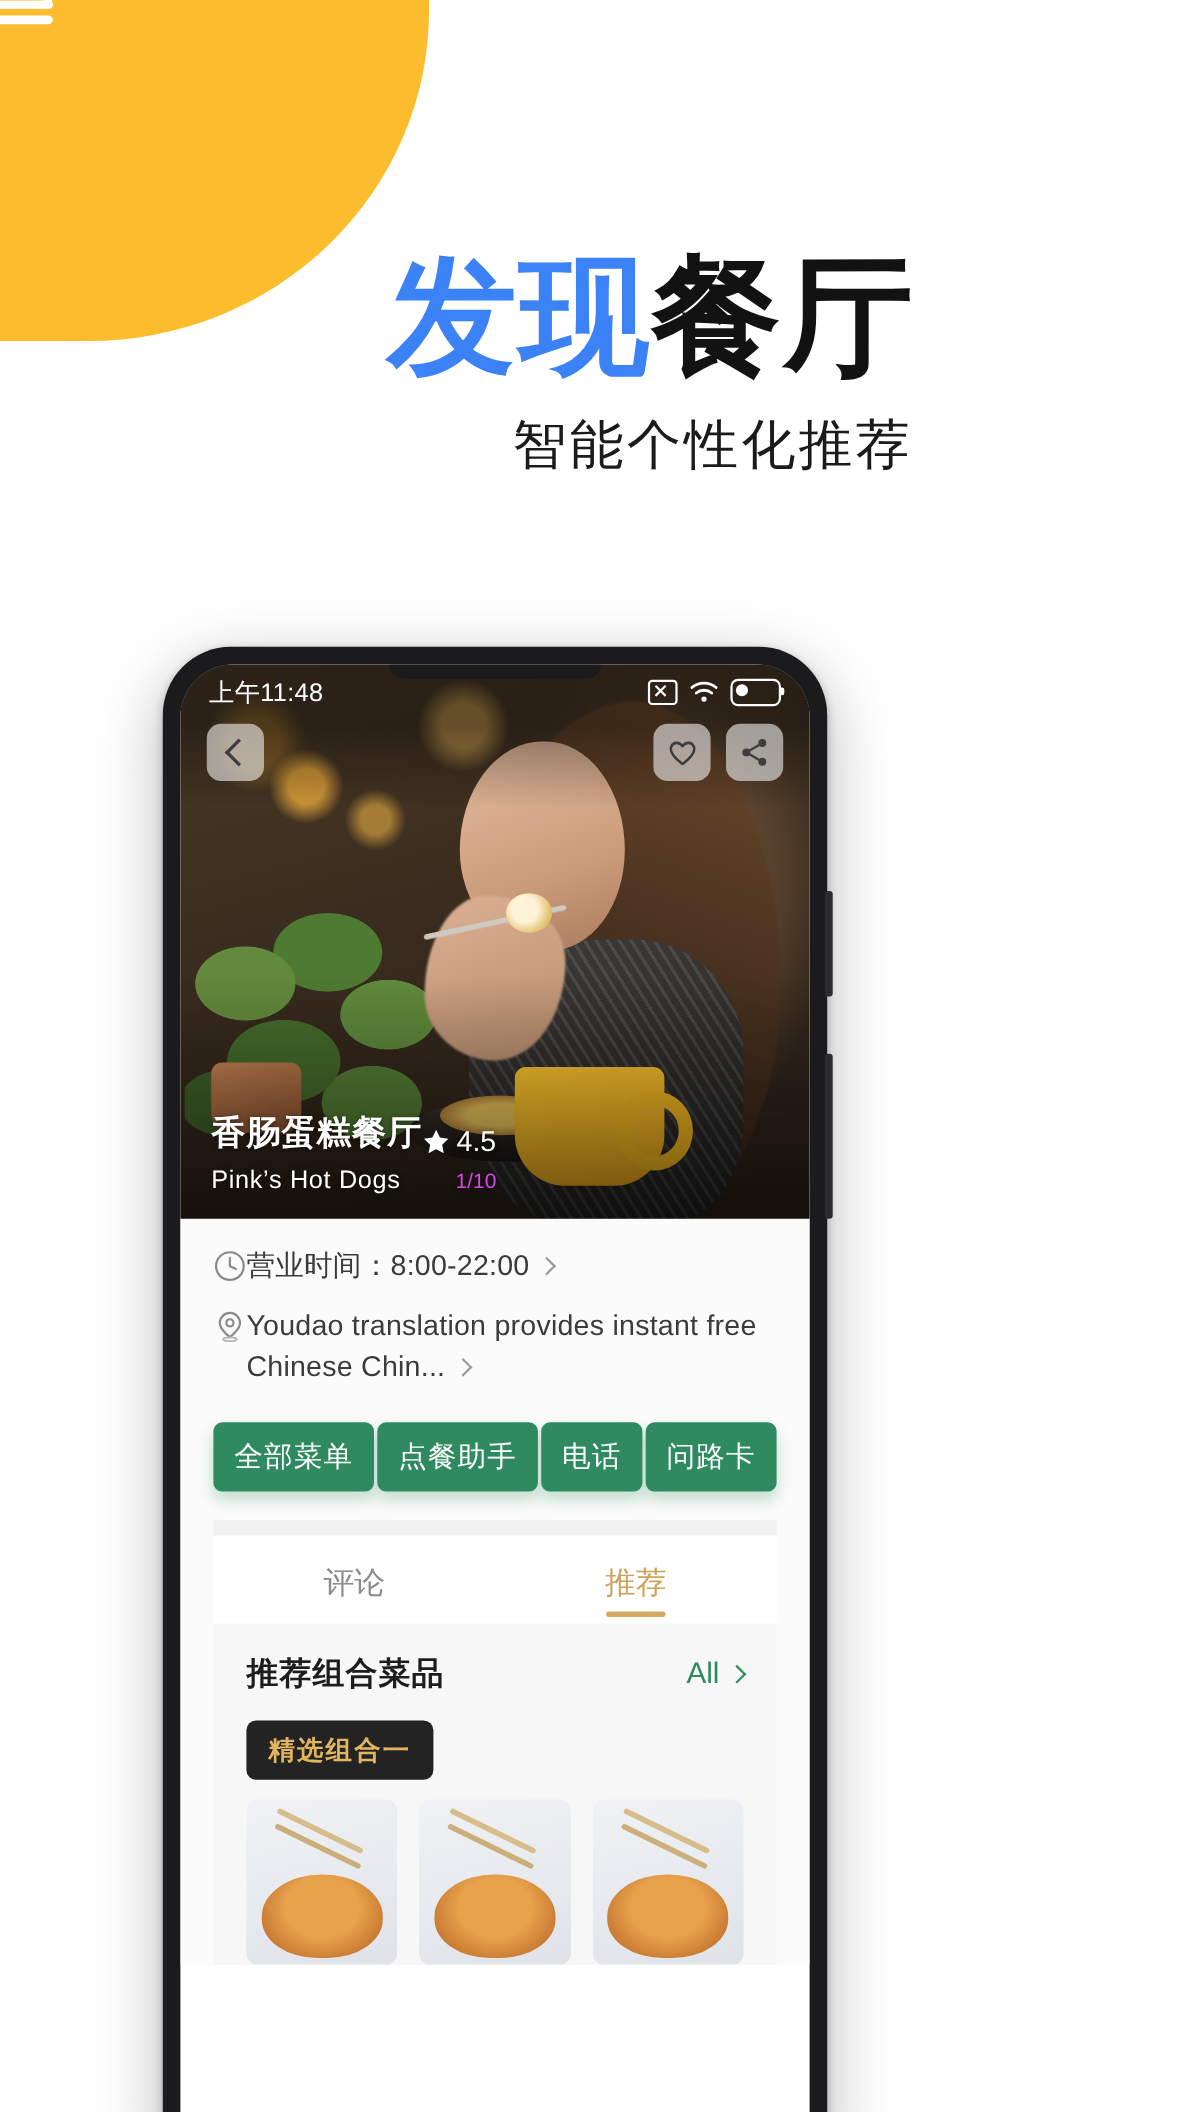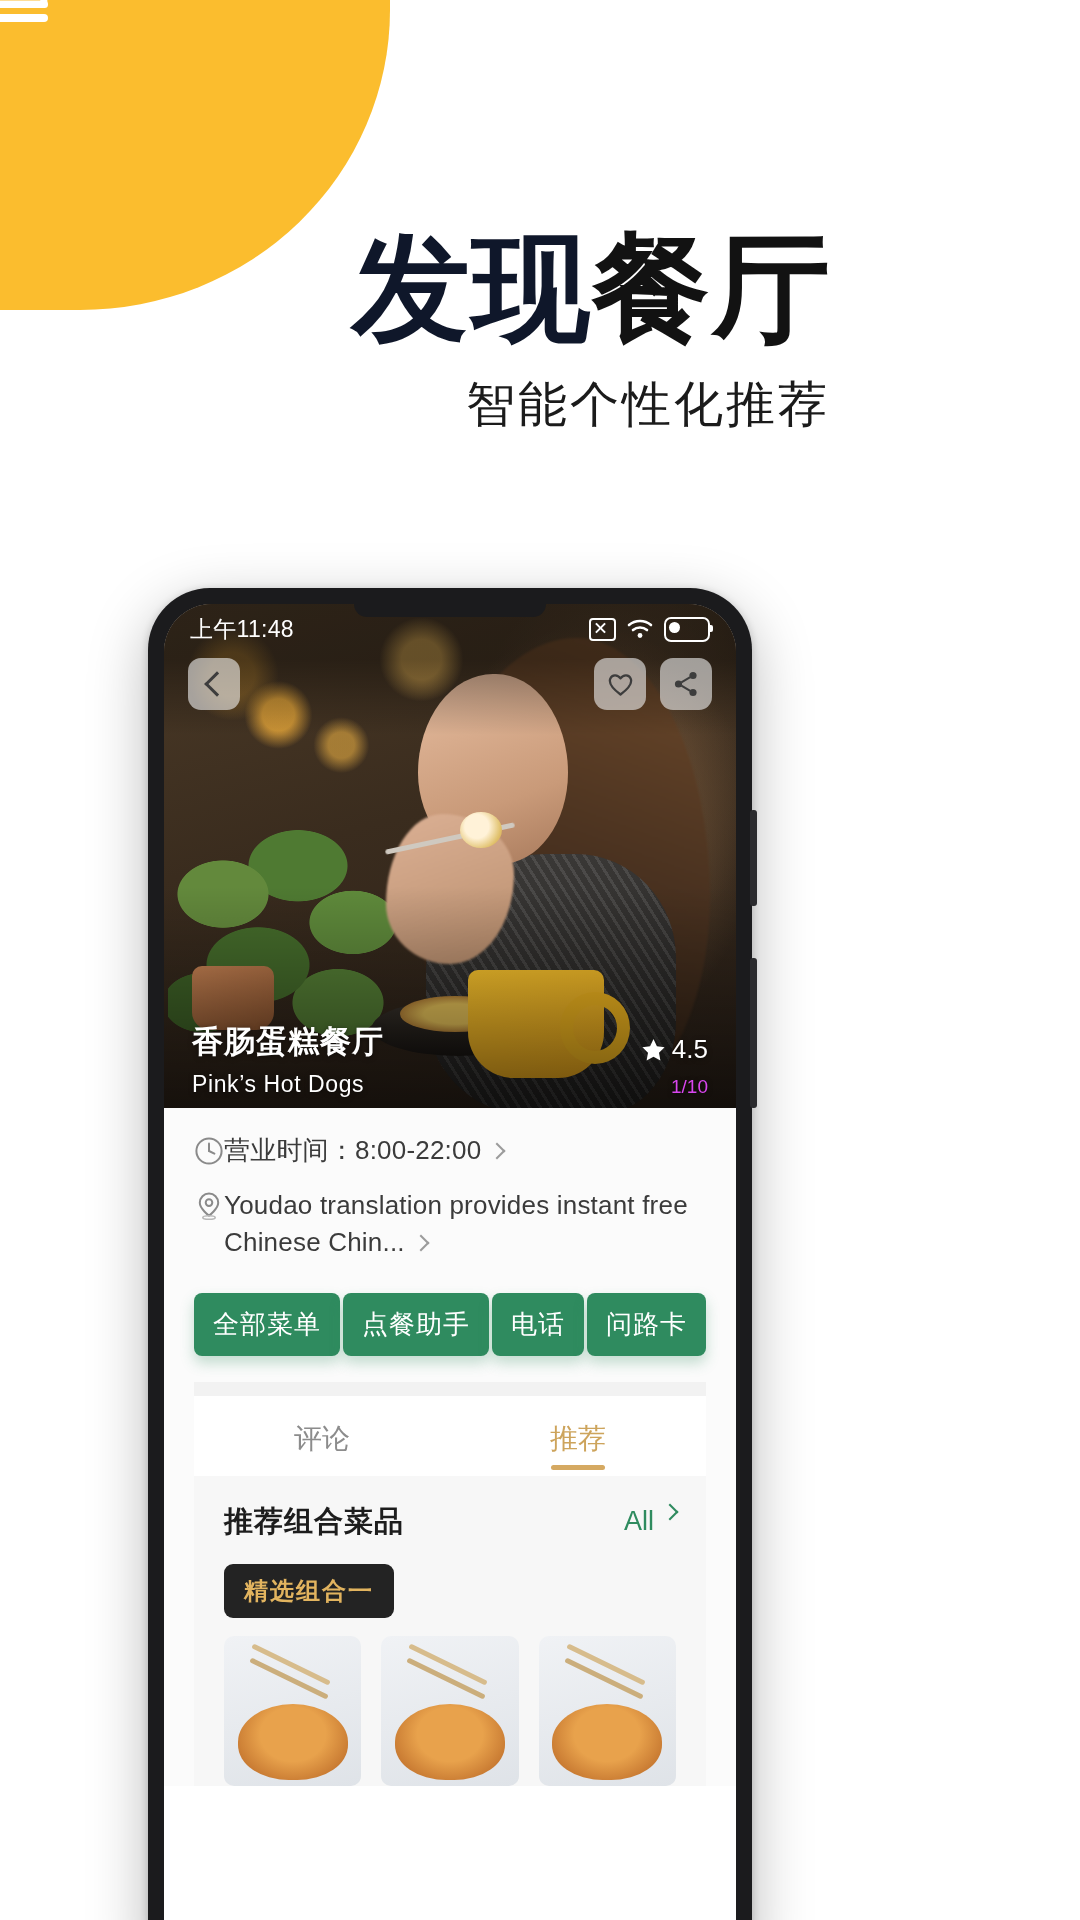--- a/index.html
+++ b/index.html
@@ -20,21 +20,21 @@
   .bell{
     position:absolute;left:72px;top:82px;width:92px;height:72px;
   }
 
   
   .headline{
     position:absolute;right:248px;top:228px;
     font-size:118px;line-height:1.02;font-weight:700;
     letter-spacing:2px;white-space:nowrap;
   }
-  .headline .g{color:#0f172a;}
+  .headline .g{color:#3b82f6;}
   .headline .k{color:#121212;}
   .subhead{
     position:absolute;right:250px;top:372px;
     font-size:49px;color:#1b1b1b;font-weight:400;letter-spacing:3px;
     white-space:nowrap;
   }
 
   
   .phone{
     position:absolute;left:148px;top:588px;
@@ -189,22 +189,22 @@
     display:flex;align-items:center;justify-content:center;
   }
   .ctrl-right{display:flex;gap:14px;}
   .chev-l{
     width:15px;height:15px;border-left:3px solid #3d3d3d;border-bottom:3px solid #3d3d3d;
     transform:rotate(45deg);margin-left:5px;
   }
 
   
   .hero-info{
-    position:absolute;left:0;right:0;bottom:10px;z-index:30;
-    display:flex;align-items:flex-end;justify-content:space-between;
+    position:absolute;left:0;right:0;bottom:22px;z-index:30;
+    display:flex;align-items:flex-end;
     padding:0 28px;box-sizing:border-box;color:#fff;
   }
   .rest-cn{font-size:31px;font-weight:700;letter-spacing:1px;margin-bottom:8px;
     text-shadow:0 1px 5px rgba(0,0,0,.5);}
   .rest-en{font-size:23px;font-weight:400;letter-spacing:.6px;
     text-shadow:0 1px 5px rgba(0,0,0,.5);}
   .rate{font-size:26px;font-weight:400;display:flex;align-items:center;gap:6px;
     text-shadow:0 1px 5px rgba(0,0,0,.5);}
   .count{font-size:19px;color:#d946ef;text-align:right;margin-top:11px;
     text-shadow:0 1px 5px rgba(0,0,0,.5);}
@@ -243,21 +243,21 @@
   .tab.on{color:#cda45c;font-weight:500;}
   .tab.on:after{
     content:"";position:absolute;left:50%;transform:translateX(-50%);bottom:6px;
     width:54px;height:5px;background:#d5a962;border-radius:3px;
   }
 
   
   .sec{background:#f7f7f7;padding:26px 30px 0 30px;}
   .sechead{display:flex;align-items:center;justify-content:space-between;}
   .sectitle{font-size:29px;font-weight:700;color:#1d1d1d;letter-spacing:1px;}
-  .all{font-size:27px;color:#2f8b5f;display:flex;align-items:flex-start;}
+  .all{font-size:27px;color:#2f8b5f;display:flex;align-items:center;}
   .all .chev-r{border-color:#2f8b5f;}
   .badge{
     display:inline-block;margin-top:22px;
     background:#232323;color:#e2b45f;font-size:24px;font-weight:700;
     padding:11px 20px;border-radius:9px;letter-spacing:2px;
   }
   .thumbs{display:flex;gap:20px;margin-top:18px;}
   .thumb{
     flex:1;height:150px;border-radius:10px;overflow:hidden;position:relative;
     background:linear-gradient(165deg,#f0f2f5 0%,#dfe3e8 100%);

